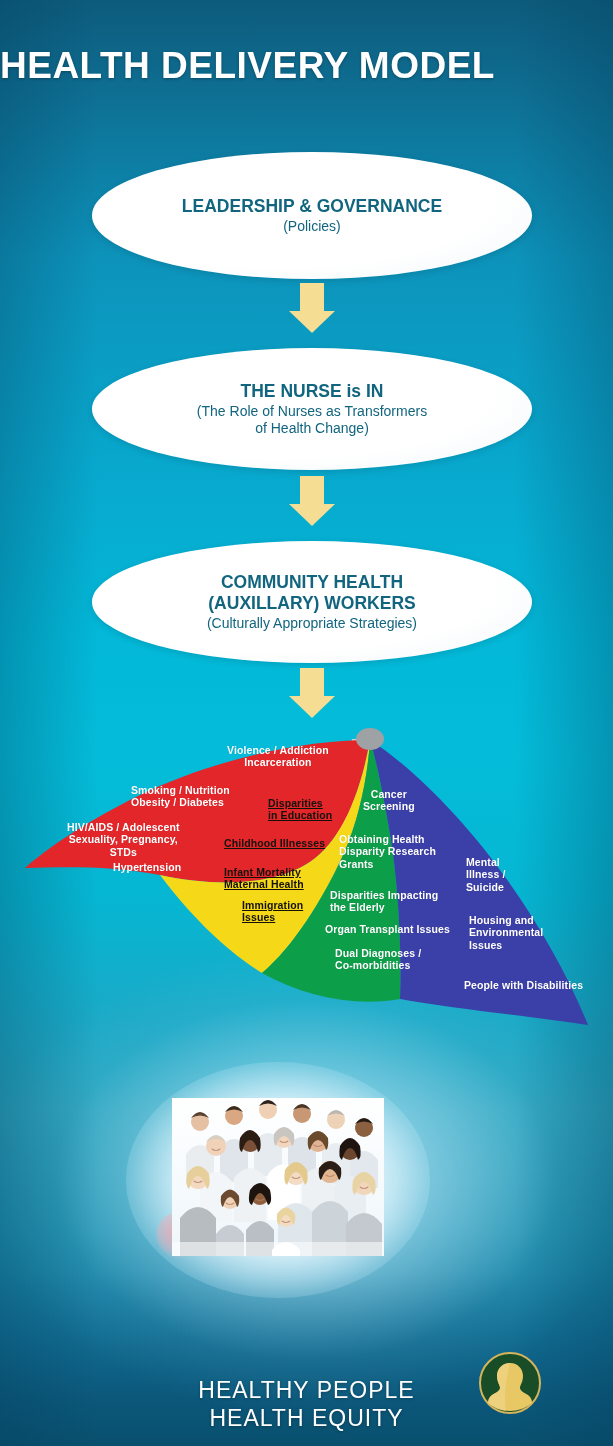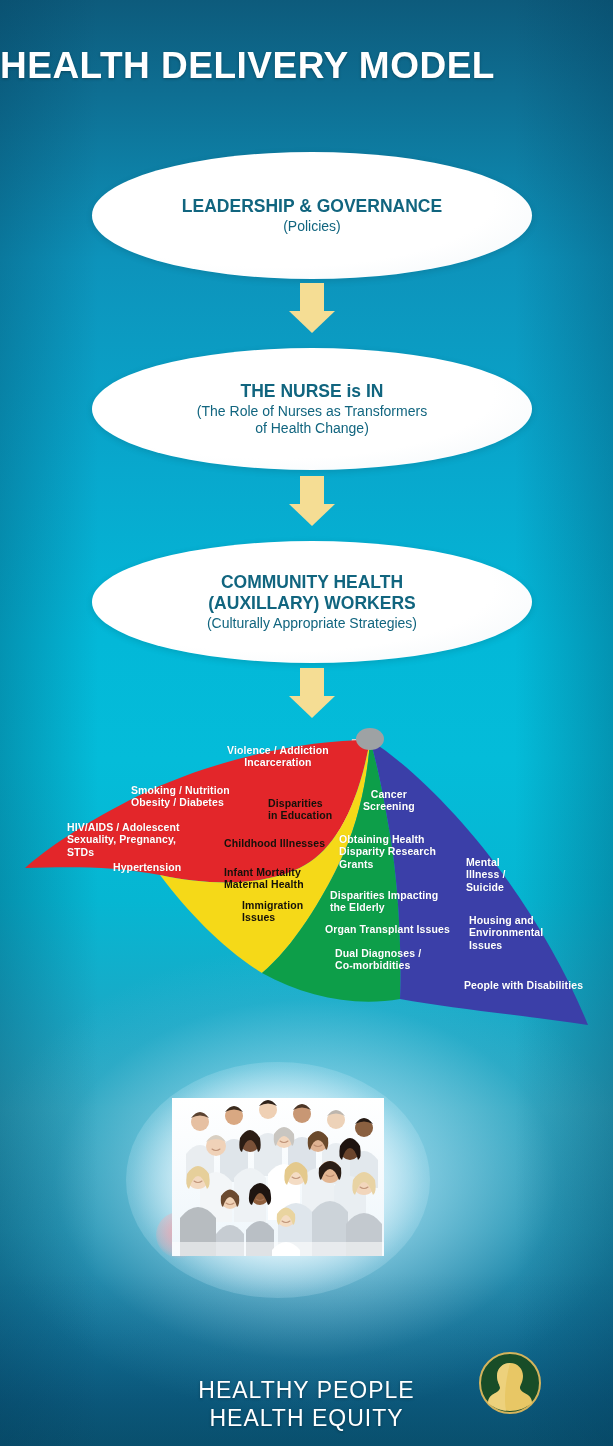--- a/index.html
+++ b/index.html
@@ -93,21 +93,21 @@
   .ulabel {
     position:absolute;
     color:#ffffff;
     font-size:10.5px;
     line-height:1.18;
     font-weight:bold;
     letter-spacing:0.1px;
     white-space:pre-line;
     text-shadow:0 0 1px rgba(0,0,0,0.18);
   }
-  .ulabel.dark { color:#14110a; text-shadow:none; }
+  .ulabel.dark { color:#14110a; text-shadow:none;text-decoration:underline; }
 
   
   #people {
     position:absolute; left:168px; top:1092px; width:220px; height:170px;
   }
   #people .glow {
     position:absolute; left:-42px; top:-30px; width:304px; height:236px;
     background:radial-gradient(ellipse at 50% 50%, rgba(255,255,255,0.95) 0%, rgba(236,249,255,0.8) 42%, rgba(210,240,252,0.25) 68%, rgba(0,0,0,0) 82%);
     border-radius:50%;
   }
@@ -199,21 +199,21 @@
              C 425 67 395 41 370 25 Z" fill="#3b3fa8"></path>
 
     <ellipse cx="370" cy="24" rx="14" ry="11" fill="#9ea2a4"></ellipse>
   </svg>
 </div>
 
 <div class="ulabel" style="left:191px; top:744px; text-align:center;margin-left:36px;">Violence / Addiction
 Incarceration</div>
 <div class="ulabel" style="left:131px; top:784px;">Smoking / Nutrition
 Obesity / Diabetes</div>
-<div class="ulabel" style="left:67px; top:821px;">HIV/AIDS / Adolescent
+<div class="ulabel" style="left:67px; top:821px;text-align:center;">HIV/AIDS / Adolescent
 Sexuality, Pregnancy,
 STDs</div>
 <div class="ulabel" style="left:113px; top:861px;">Hypertension</div>
 
 <div class="ulabel dark" style="left:268px; top:797px;">Disparities
 in Education</div>
 <div class="ulabel dark" style="left:224px; top:837px;">Childhood Illnesses</div>
 <div class="ulabel dark" style="left:200px; top:866px;margin-left:24px;">Infant Mortality
 Maternal Health</div>
 <div class="ulabel dark" style="left:242px; top:899px;">Immigration

